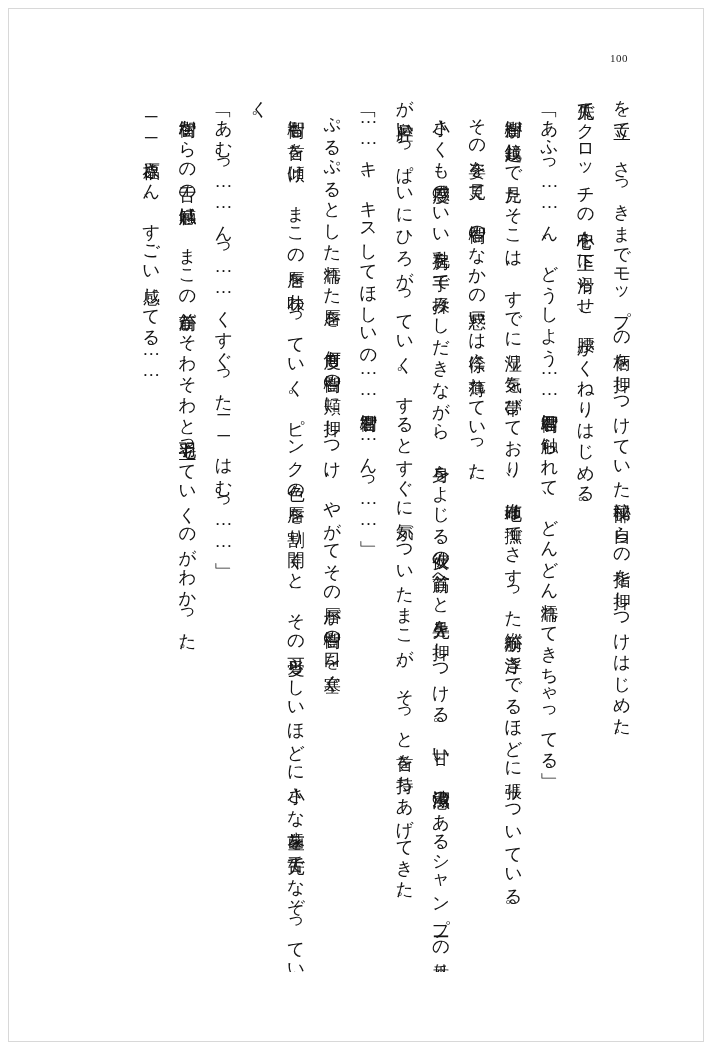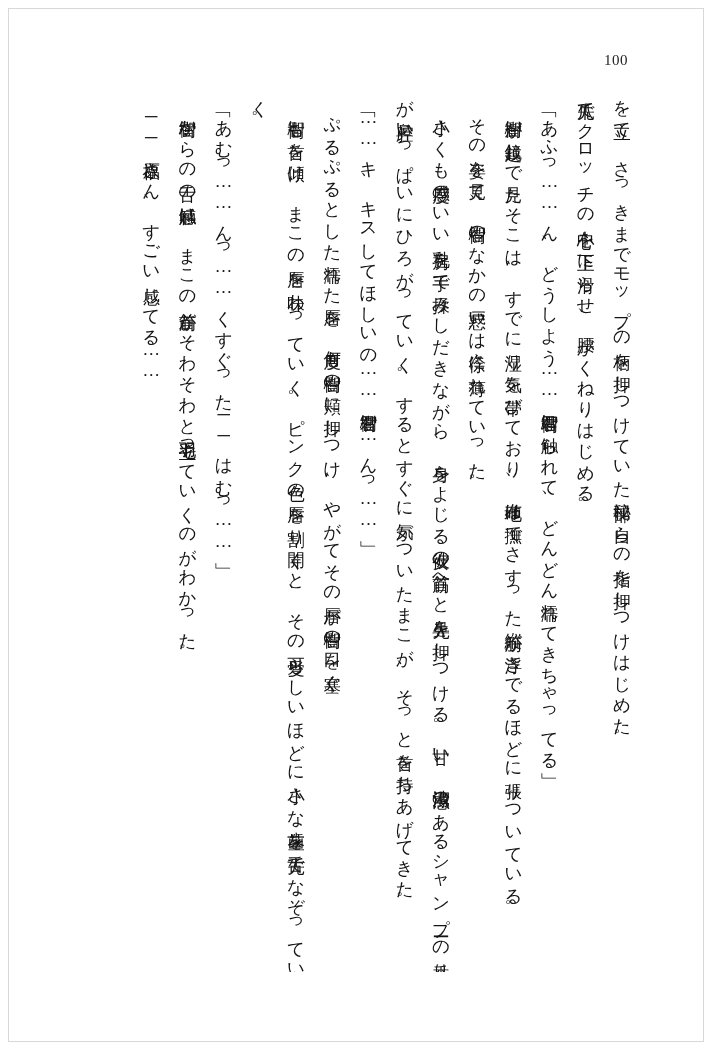--- a/index.html
+++ b/index.html
@@ -25,21 +25,21 @@
     top: 8px;
     right: 8px;
     bottom: 8px;
     border: 1px solid #d8d8d8;
     pointer-events: none;
   }
   .page-number {
     position: absolute;
     top: 52px;
     right: 84px;
-    font-size: 15px;
+    font-size: 11px;
     color: #222222;
     letter-spacing: 0.5px;
     font-family: "Liberation Serif", serif;
   }
   
   .text-block {
     position: absolute;
     top: 88px;
     right: 72px;
     left: 84px;

